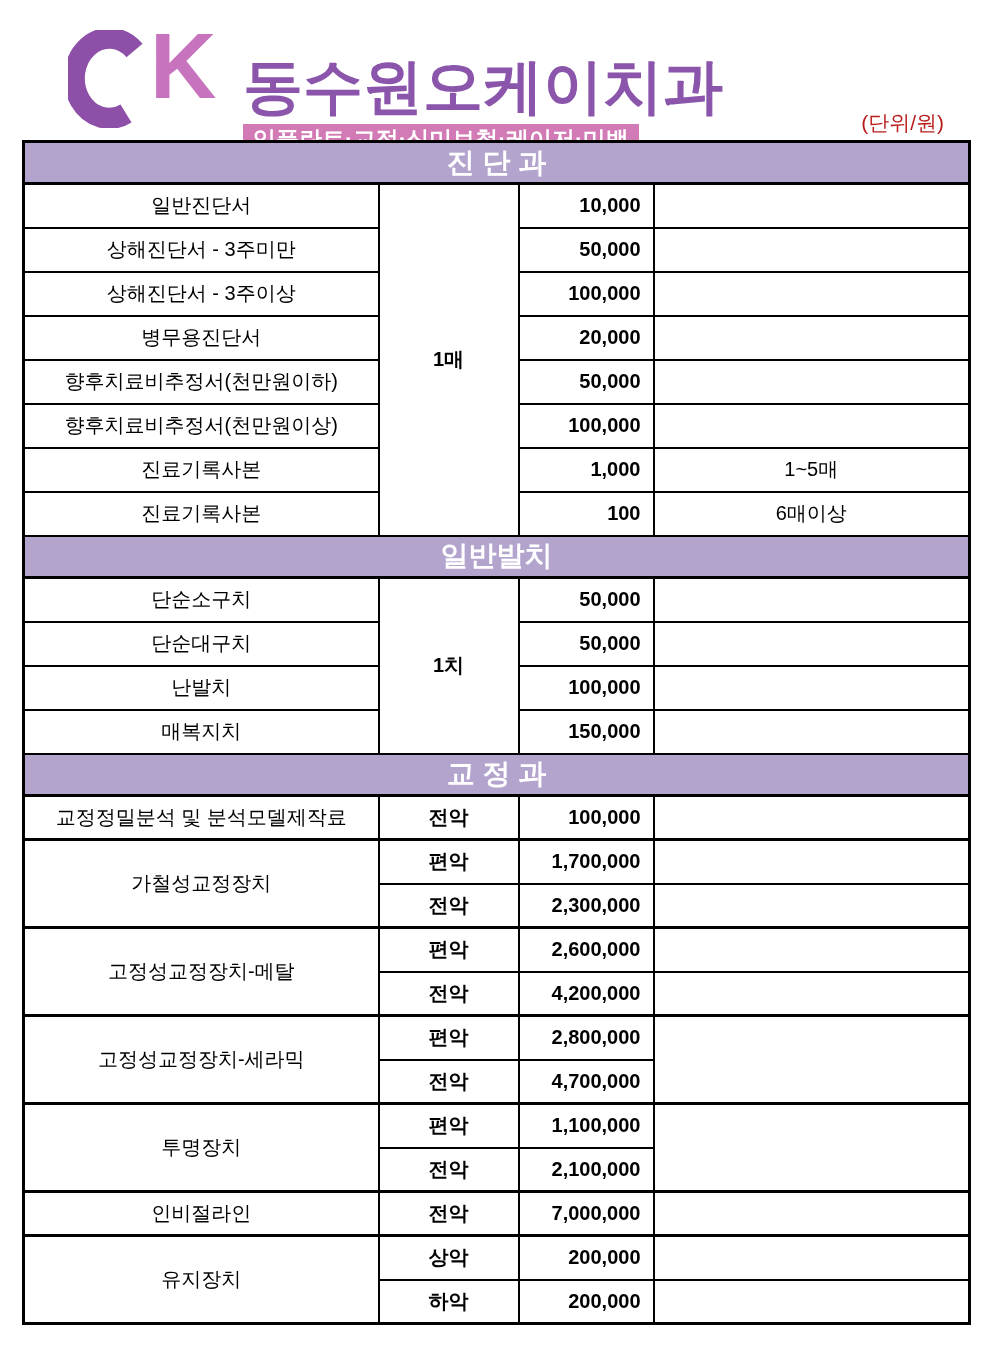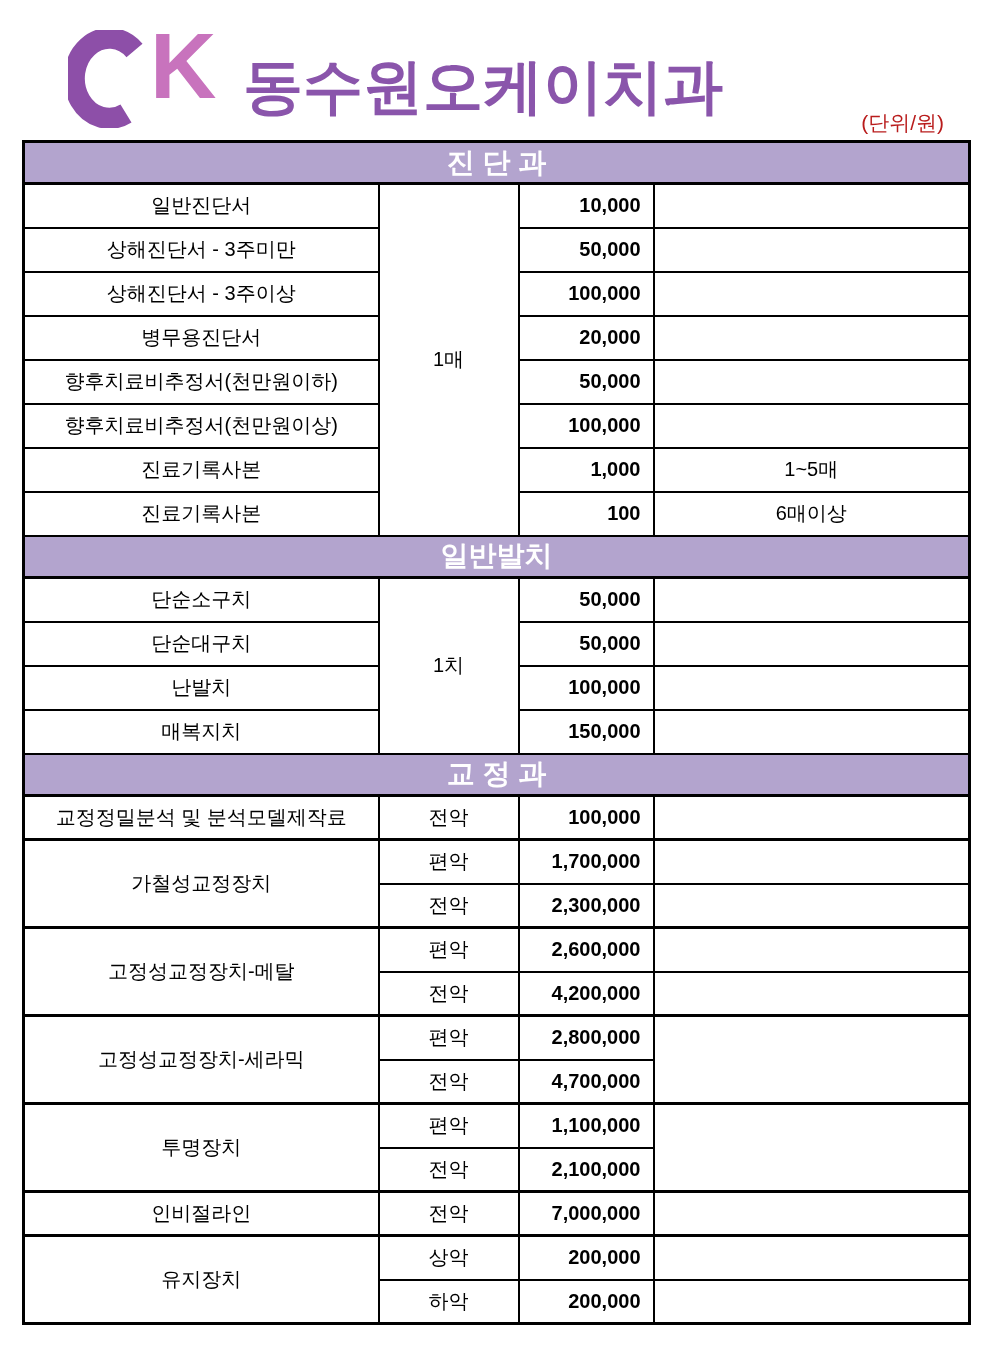--- a/index.html
+++ b/index.html
@@ -65,40 +65,41 @@
     height: 42px;
     background: #b3a4ce;
     color: #ffffff;
     font-size: 28px;
     font-weight: bold;
     border-top: 1px solid #737373;
     border-bottom: 3px solid #000000;
   }
   .price-table td { height: 44px; font-size: 20px; }
   td.item { font-weight: normal; }
-  td.unit { font-weight: normal; }
+  td.unit { font-weight: bold; }
   td.price { text-align: right; padding-right: 12px; font-weight: bold; letter-spacing: 0px; }
   td.note { font-weight: normal; }
   tr.group-start td { border-top-width: 3px; }
 </style>
 </head>
 <body>
 
 <div class="page">
 
   <div class="header">
     <div class="logo">
       <svg class="logo-o-svg" width="92" height="98" viewBox="0 0 92 98">
         <path d="M 66.5 20.5 A 35 40 0 1 0 58 83.5" fill="none" stroke="#8d4fa8" stroke-width="21"></path>
       </svg>
       <span class="logo-k">K</span>
       <span class="logo-dental">DENTAL</span>
     </div>
     <div class="title-block">
       <div class="clinic-name">동수원오케이치과</div>
+      <div class="tagline">임플란트·교정·심미보철·레이저·미백</div>
     </div>
     <div class="unit-note">(단위/원)</div>
   </div>
 
   <table class="price-table">
     <colgroup>
       <col class="c-item">
         <col class="c-unit">
         <col class="c-price">
         <col class="c-note">

